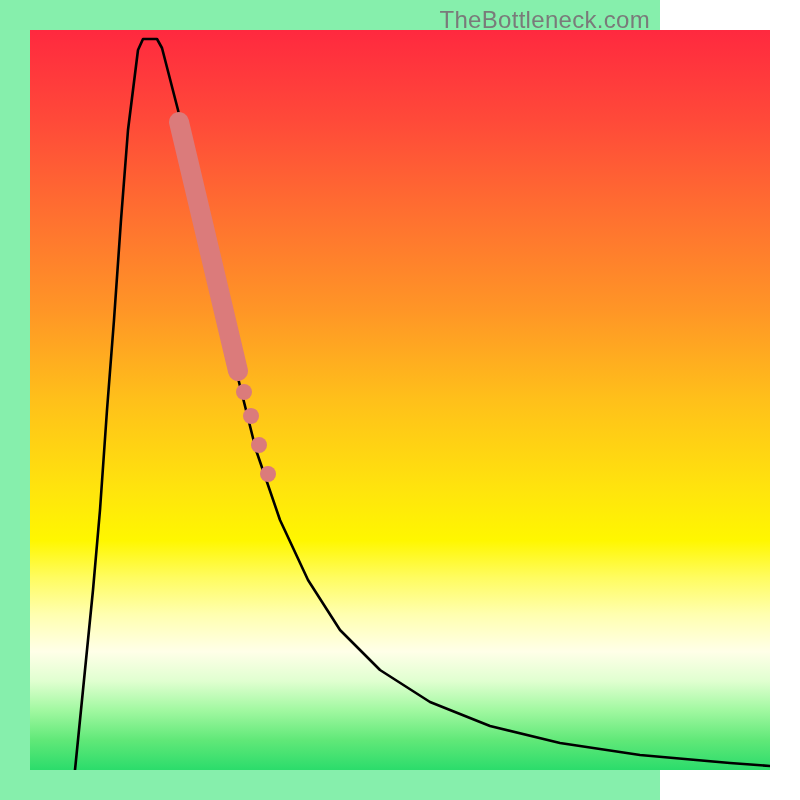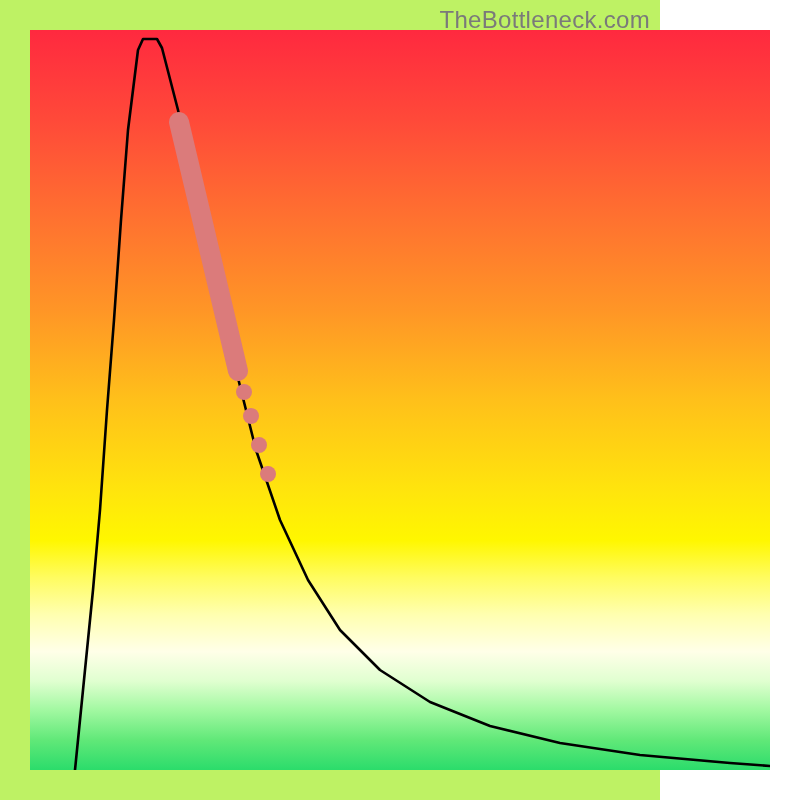--- a/index.html
+++ b/index.html
@@ -7,21 +7,21 @@
     padding: 0;
     width: 800px;
     height: 800px;
     overflow: hidden;
     background: #fff;
   }
   .outer {
     position: relative;
     width: 660px;
     height: 800px;
-    background: #bef264;
+    background: #86efac;
   }
   .plot {
     position: absolute;
     left: 30px;
     top: 30px;
     width: 740px;
     height: 740px;
     background: linear-gradient(to bottom,
       #ff293f 0%,
       #ff4939 12%,

